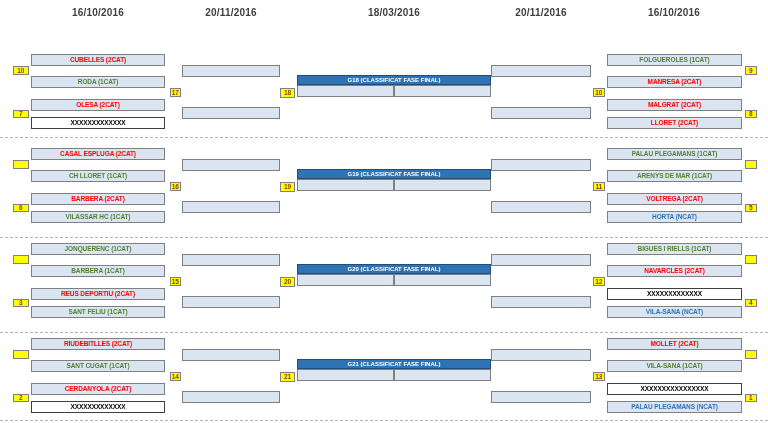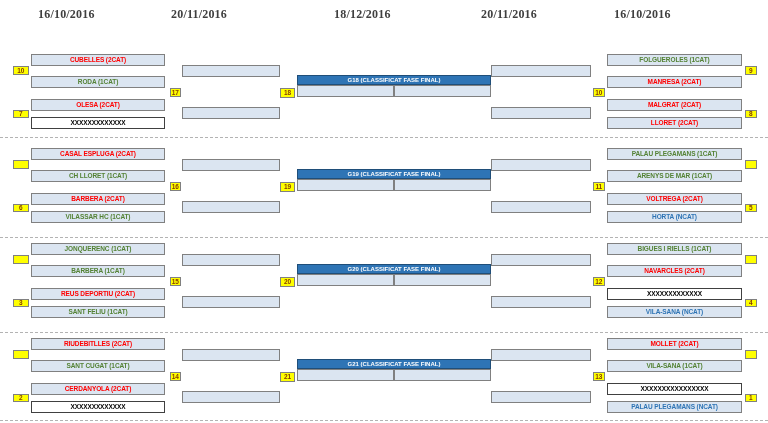--- a/index.html
+++ b/index.html
@@ -9,22 +9,22 @@
   .box{position:absolute;box-sizing:border-box;border:1px solid var(--box_border);
        background:var(--box_fill);display:flex;align-items:center;justify-content:center;
        font-size:6.5px;letter-spacing:-0.1px;white-space:nowrap;overflow:hidden;}
   .blank{background:var(--blank_fill);border-color:var(--blank_border);color:#000;}
   .seed{background:var(--yellow);border-color:var(--box_border);color:var(--number_text);
         font-size:6.5px;}
   .final-header{background:var(--final_fill);border-color:var(--final_border);
         color:var(--final_text);font-size:6px;letter-spacing:0;}
   .slot{background:var(--box_fill);}
   .c1{color:var(--cat1);} .c2{color:var(--cat2);} .cn{color:var(--ncat);} .cb{color:#000;}
-  .date{position:absolute;width:120px;text-align:left;font-size:12px;
-        color:var(--date_text);letter-spacing:0.2px;font-family:Liberation Serif, serif;}
+  .date{position:absolute;width:120px;text-align:center;font-size:10px;
+        color:var(--date_text);letter-spacing:0.2px;}
   .pbreak{position:absolute;left:0;width:768px;height:0;
         border-top:1px dashed #b3b3b3;}
 </style>
 </head>
 <body>
 
 <div id="bracket">
     <div class="box team c2" style="left: 31px; top: 54px; width: 134px; height: 11.5px; position: absolute;">CUBELLES (2CAT)</div>
     <div class="box team c1" style="left: 31px; top: 76px; width: 134px; height: 11.5px; position: absolute;">RODA (1CAT)</div>
     <div class="box team c2" style="left: 31px; top: 99px; width: 134px; height: 11.5px; position: absolute;">OLESA (2CAT)</div>
@@ -108,20 +108,20 @@
     <div class="box team c1" style="left: 607px; top: 360px; width: 135px; height: 11.5px; position: absolute;">VILA-SANA (1CAT)</div>
     <div class="box team blank cb" style="left: 607px; top: 383px; width: 135px; height: 11.5px; position: absolute;">XXXXXXXXXXXXXXXX</div>
     <div class="box team cn" style="left: 607px; top: 401px; width: 135px; height: 11.5px; position: absolute;">PALAU PLEGAMANS (NCAT)</div>
     <div class="box seed" style="left: 744.5px; top: 350px; width: 12.5px; height: 8.5px; position: absolute;"></div>
     <div class="box seed" style="left: 744.5px; top: 393.5px; width: 12.5px; height: 8.5px; position: absolute;">1</div>
     <div class="box slot" style="left: 491px; top: 349px; width: 100px; height: 12px; position: absolute;"></div>
     <div class="box slot" style="left: 491px; top: 391px; width: 100px; height: 12px; position: absolute;"></div>
     <div class="box seed" style="left: 592.5px; top: 371.5px; width: 12.5px; height: 9px; position: absolute;">13</div>
     <div class="date" style="left: 38px; top: 7px;">16/10/2016</div>
     <div class="date" style="left: 171px; top: 7px;">20/11/2016</div>
-    <div class="date" style="left: 334px; top: 7px;">18/12/2016</div>
+    <div class="date" style="left: 334px; top: 7px;">18/03/2016</div>
     <div class="date" style="left: 481px; top: 7px;">20/11/2016</div>
     <div class="date" style="left: 614px; top: 7px;">16/10/2016</div>
     <div class="pbreak" style="top: 137px;"></div>
     <div class="pbreak" style="top: 237px;"></div>
     <div class="pbreak" style="top: 332px;"></div>
     <div class="pbreak" style="top: 420px;"></div>
   </div>
 
 </body></html>

